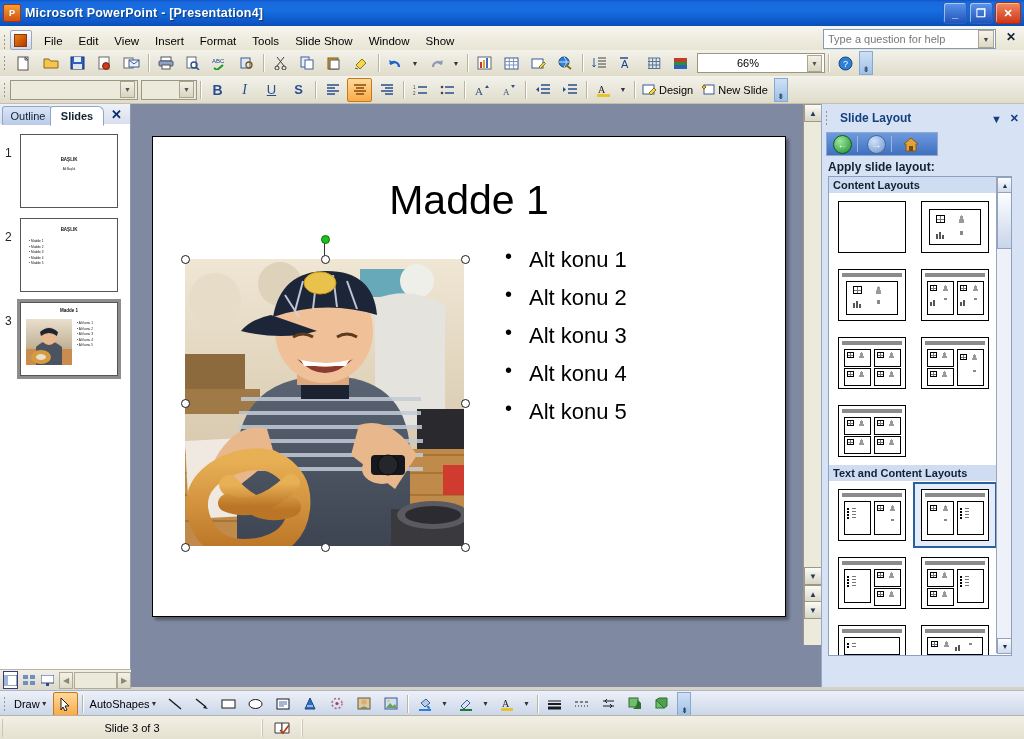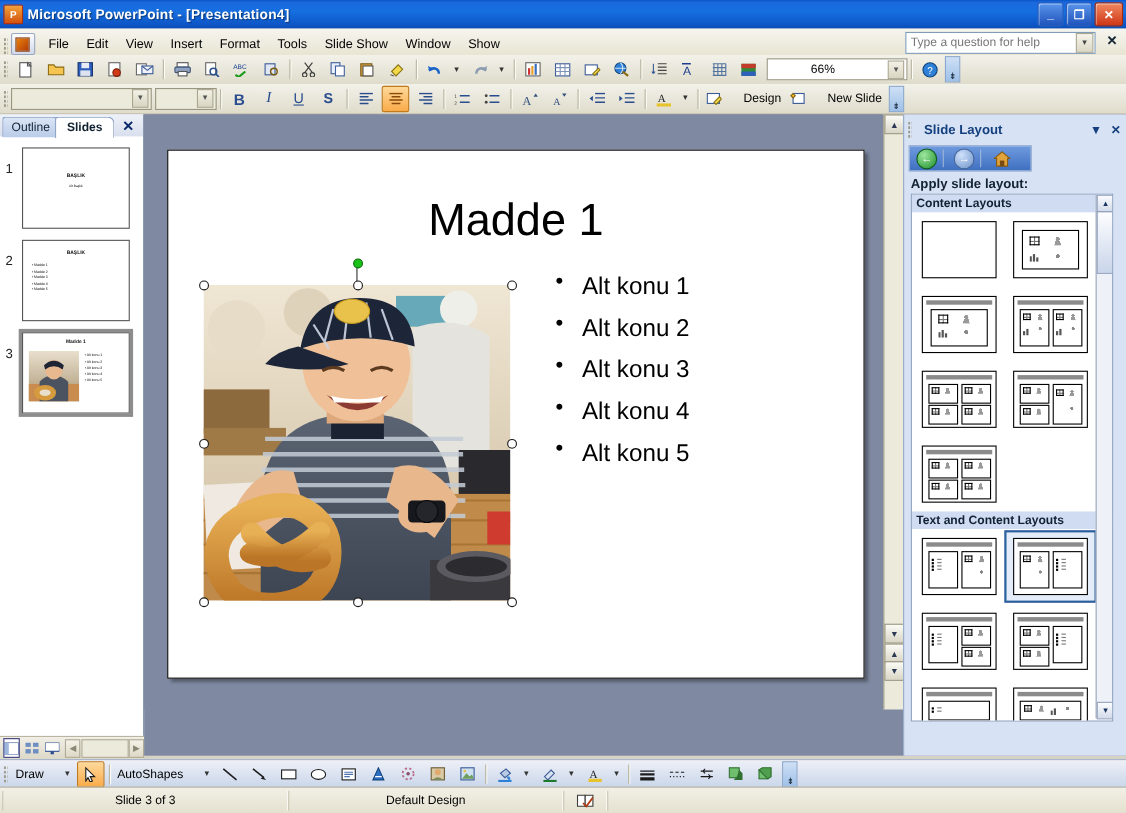--- a/index.html
+++ b/index.html
@@ -46,21 +46,21 @@
   .tool{width:23px;height:22px;margin:0 1px;display:flex;align-items:center;justify-content:center;
     font-size:12px;color:#213;border:1px solid transparent;border-radius:2px;position:relative;}
   .tool.sel{background:linear-gradient(180deg,#ffd99b,#f9ab4a);border-color:#c07a1b;}
   .sep{width:1px;height:18px;background:#b9b5a1;margin:0 3px;box-shadow:1px 0 0 #fdfdf7;}
   .dd-arrow{font-size:7px;margin-left:-2px;color:#333;}
   .combo{height:18px;border:1px solid #9a9681;background:#fff;display:flex;align-items:center;
     justify-content:space-between;padding:0 2px 0 4px;font-size:11px;color:#000;}
   .combo.gray{background:#eceadb;color:#8d8a79;}
   .combo .ar{width:13px;height:15px;background:linear-gradient(180deg,#f3f1e6,#d9d5c2);
     border:1px solid #a9a58f;display:flex;align-items:center;justify-content:center;font-size:7px;color:#555;}
-  .tbtext{font-size:11px;color:#000;padding:0 4px;display:flex;align-items:center;gap:20px;}
+  .tbtext{font-size:11px;color:#000;padding:0 4px;display:flex;align-items:center;gap:3px;}
   .tb-end{width:12px;height:22px;display:flex;align-items:flex-end;justify-content:center;
     background:linear-gradient(180deg,#cfe0f5,#9ec0e8);border:1px solid #8aa8cd;font-size:8px;color:#123;}
   .askbox{position:absolute;right:28px;top:29px;width:166px;height:18px;border:1px solid #7f9db9;
     background:#fff;display:flex;align-items:center;justify-content:space-between;padding:0 1px 0 4px;
     color:#777;font-size:11px;}
   .askbox .ar{width:14px;height:16px;background:linear-gradient(180deg,#f6f4ea,#dcd8c6);
     border:1px solid #a9a58f;display:flex;align-items:center;justify-content:center;font-size:7px;color:#444;}
   .askclose{position:absolute;right:8px;top:30px;font-size:12px;color:#123;font-weight:bold;}
 
   
@@ -1106,21 +1106,20 @@
       <svg width="15" height="13" viewBox="0 0 15 13">
           <rect x="1" y="3" width="8" height="8" fill="#6fbf6f" stroke="#2f6f2f"></rect>
           <path d="M1 3l3-2h8v8l-3 2z" fill="#4f9f4f" stroke="#2f6f2f"></path>
         </svg>
     </div>
     <div class="tb-end" style="margin-left:1px">⇟</div>
   </div>
 
   <div class="statusbar">
     <div class="st-cell" style="width:258px;margin-left:2px;">Slide 3 of 3</div>
-    <div class="st-cell" style="width:248px;">Default Design</div>
     <div class="st-cell" style="width:38px;">
       <svg width="17" height="14" viewBox="0 0 17 14">
           <path d="M1 2h7v10H1z" fill="#fff" stroke="#3a3a3a"></path>
           <path d="M8 2h7v10H8z" fill="#fff" stroke="#3a3a3a"></path>
           <path d="M6 9l3 3 6-8" fill="none" stroke="#b03a10" stroke-width="1.6"></path>
         </svg>
     </div>
     <div class="st-cell" style="flex:1;border-right:none;"></div>
   </div>
 

